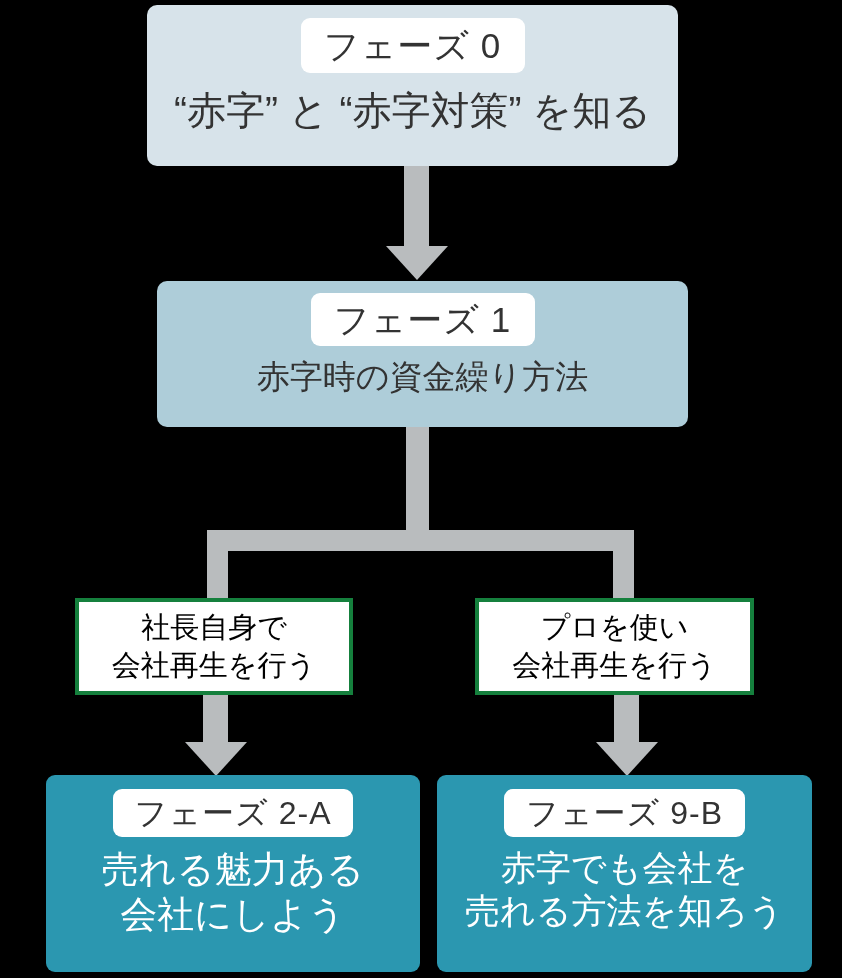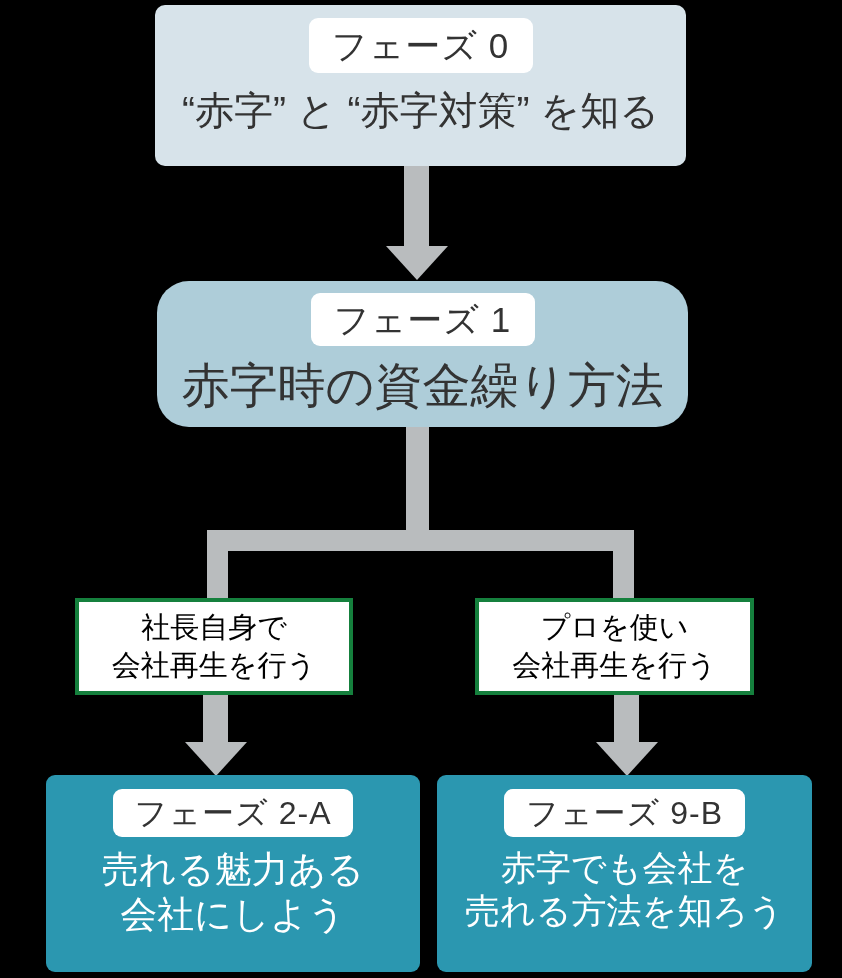--- a/index.html
+++ b/index.html
@@ -39,50 +39,49 @@
     box-sizing: border-box;
   }
   .phase-desc {
     text-align: center;
     white-space: pre-line;
     line-height: 1.22;
   }
 
   
   #phase0 {
-    left: 155px; top: 5px; width: 531px; height: 161px;
+    left: 147px; top: 5px; width: 531px; height: 161px;
     background: #d7e3ea;
   }
   #phase0 .phase-badge {
     margin-top: 13px;
     width: 224px; height: 55px;
     font-size: 35px;
   }
   #phase0 .phase-desc {
     margin-top: 14px;
     color: #333333;
     font-size: 39px;
     text-align: right;
   }
 
   
   #phase1 {
     left: 157px; top: 281px; width: 531px; height: 146px;
     background: #aecdd9;
-    border-radius: 32px;
   }
   #phase1 .phase-badge {
     margin-top: 12px;
     width: 224px; height: 53px;
     font-size: 35px;
   }
   #phase1 .phase-desc {
     margin-top: 11px;
     color: #333333;
-    font-size: 48px;
+    font-size: 33px;
   }
 
   
   .phase-teal {
     top: 775px; height: 197px;
     background: #2b97b0;
     border-radius: 9px;
   }
   #phase2a { left: 30px; width: 374px; margin-left: 16px; }
   #phase2b { left: 437px; width: 375px; }

